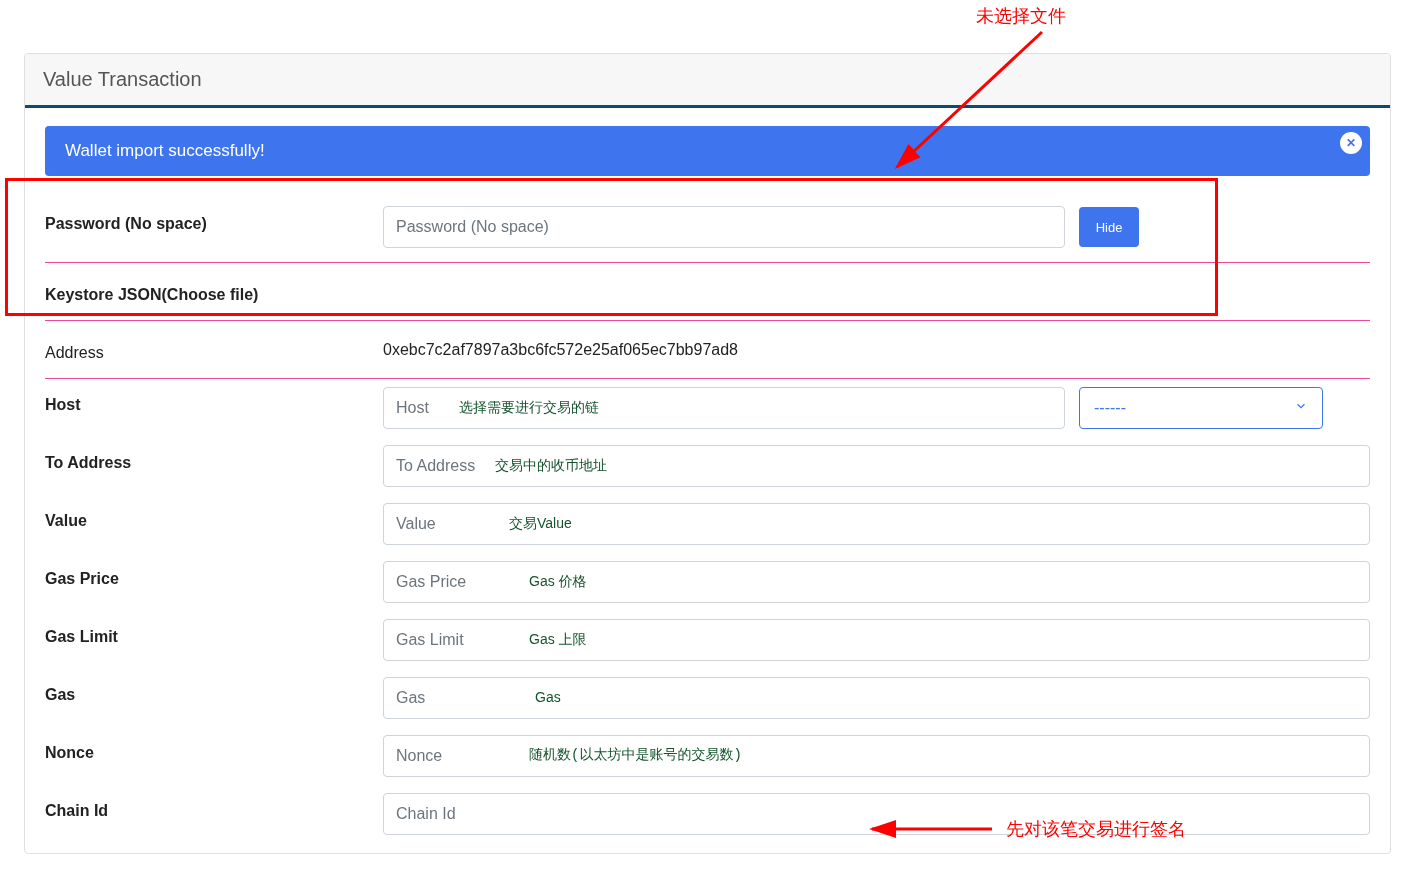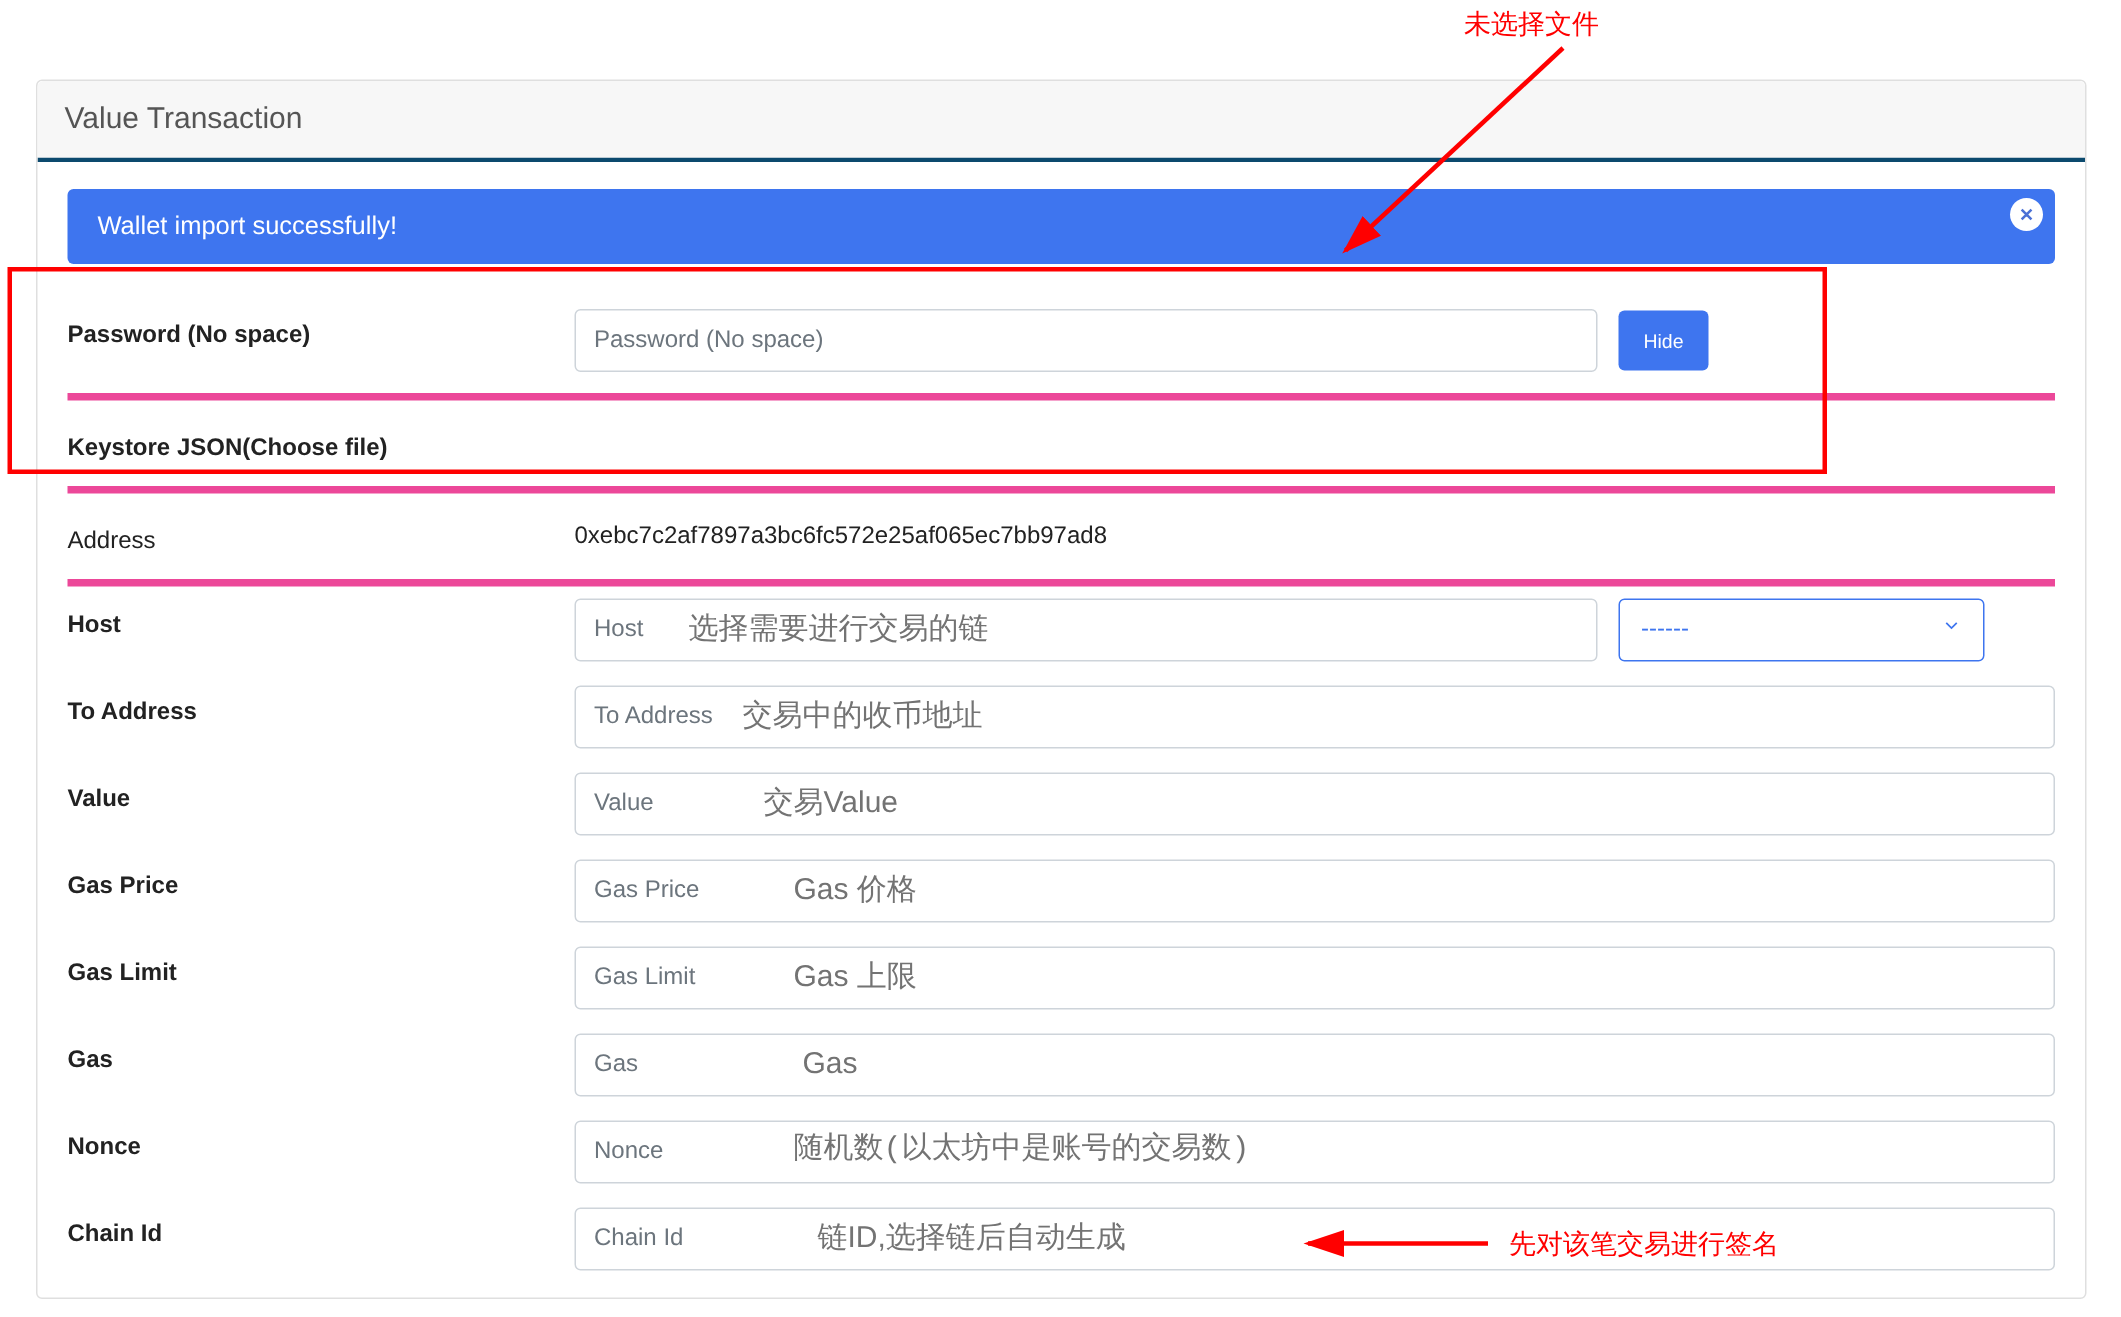--- a/index.html
+++ b/index.html
@@ -7,41 +7,41 @@
   .annot{position:absolute;color:#ff0000;font-size:18px;font-weight:400;white-space:nowrap;pointer-events:none;z-index:30;}
 
   .panel{position:absolute;left:24px;top:53px;width:1365px;border:1px solid #dfdfdf;border-radius:4px;background:#fff;}
   .panel-header{background:#f7f7f7;border-bottom:3px solid #0c4a6e;border-top-left-radius:4px;border-top-right-radius:4px;padding:14px 18px;color:#555;font-size:20px;}
   .panel-body{padding:18px 20px 10px 20px;position:relative;}
 
   .alert{background:#3e75ef;color:#fff;border-radius:4px;padding:15px 20px;position:relative;font-size:17px;margin-bottom:16px;}
   .alert .close{position:absolute;right:8px;top:6px;width:22px;height:22px;background:#fff;border-radius:50%;display:flex;align-items:center;justify-content:center;cursor:pointer;color:#4a70d6;font-size:12px;font-weight:700;}
 
   .row{display:flex;align-items:flex-start;padding:8px 0;}
-  .row.line-below{border-bottom:5px solid #ec4899;padding:14px 0;}
+  .row.line-below{border-bottom:1px solid #ec4899;padding:14px 0;}
   .row .label{width:338px;flex:0 0 338px;font-weight:700;color:#222;font-size:16px;padding-top:8px;line-height:1.3;}
   .row .label.plain{font-weight:400;}
   .row .ctrl{flex:1;min-width:0;display:flex;align-items:center;gap:14px;position:relative;}
 
   .input{flex:1;min-width:0;height:40px;border:1px solid #ced4da;border-radius:4px;padding:0 12px;font-size:16px;color:#495057;background:#fff;}
   .input::placeholder{color:#6c757d;}
   .btn{height:40px;border:none;border-radius:4px;padding:0 18px;font-size:13px;color:#fff;background:#3e75ef;cursor:pointer;display:inline-flex;align-items:center;}
 
   .file-wrap{flex:1;min-width:0;}
   .file-box{height:40px;border:1px solid #28a745;border-radius:4px;display:flex;align-items:center;padding:4px;background:#fff;}
   .file-browse{height:30px;border:1px solid #888;background:#efefef;padding:0 8px;font-size:15px;color:#222;display:inline-flex;align-items:center;cursor:pointer;}
   .file-status{margin-left:8px;font-size:15px;color:#222;}
   .file-valid{color:#28a745;font-size:13px;margin-top:3px;}
 
   .select-lite{width:214px;height:40px;border:1px solid #3e75ef;border-radius:4px;color:#3e75ef;padding:0 14px;font-size:16px;display:flex;align-items:center;justify-content:space-between;cursor:pointer;background:#fff;}
   .select-lite .chev svg{width:14px;height:14px;stroke:#3e75ef;stroke-width:2;fill:none;}
 
   .addr-val{font-size:16px;color:#222;padding-top:6px;}
 
-  .overlay-text{position:absolute;color:#737373;font-size:20px;pointer-events:none;z-index:20;line-height:40px;}
+  .overlay-text{position:absolute;color:#14532d;font-size:14px;pointer-events:none;z-index:20;line-height:40px;}
 
   .red-box{position:absolute;border:3px solid #ff0000;pointer-events:none;z-index:15;}
   svg.arrow-svg{position:absolute;pointer-events:none;z-index:25;}
 </style>
 </head>
 <body>
 
 <div class="page">
 
   <div class="annot" style="left:976px;top:4px;">未选择文件</div>
@@ -146,21 +146,20 @@
         <div class="ctrl">
           <input class="input" placeholder="Nonce" style="">
           <span class="overlay-text" style="left:146px;top:0;font-family:Liberation Mono, monospace;">随机数(以太坊中是账号的交易数)</span>
         </div>
       </div>
 
       <div class="row">
         <div class="label">Chain Id</div>
         <div class="ctrl">
           <input class="input" placeholder="Chain Id" style="">
-          <span class="overlay-text" style="left:162px;top:0;">链ID,选择链后自动生成</span>
         </div>
       </div>
 
     </div>
   </div>
 
   <div class="annot" style="left:1006px;top:817px;">先对该笔交易进行签名</div>
   <svg class="arrow-svg" style="left:862px;top:817px;width:136px;height:26px;">
     <defs>
         <marker id="ah2" markerWidth="10" markerHeight="10" refX="8" refY="3" orient="auto">

